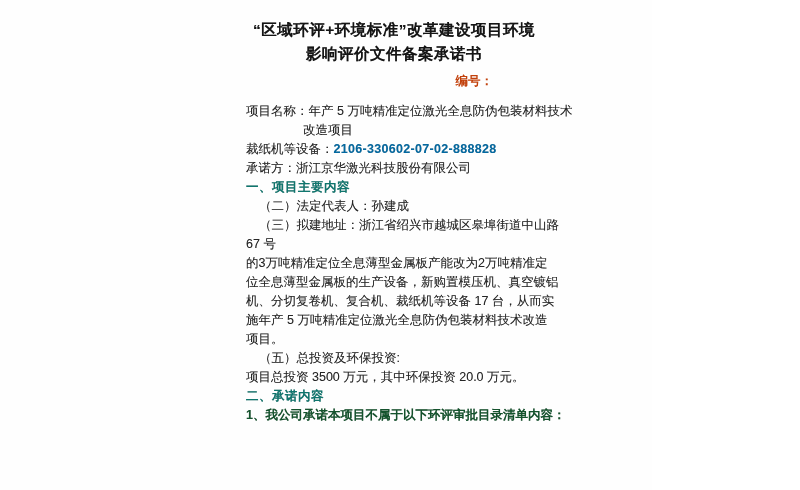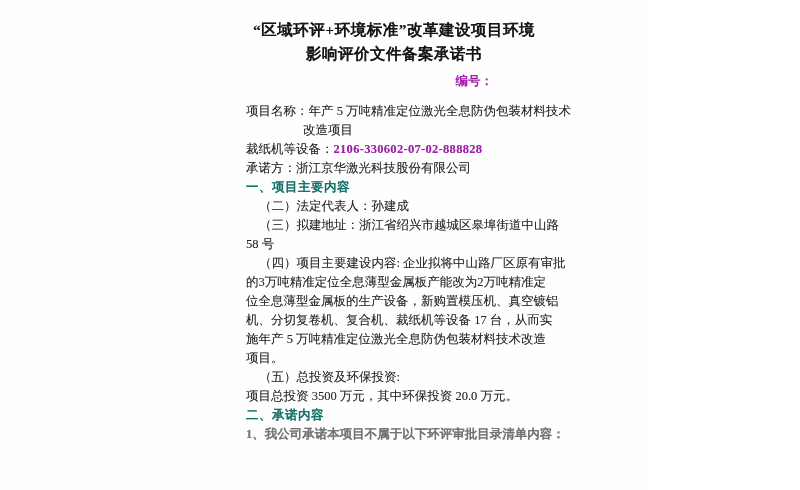--- a/index.html
+++ b/index.html
@@ -6,21 +6,21 @@
     margin: 0;
     padding: 0;
     background: #ffffff;
   }
   .page {
     position: relative;
     width: 652px;
     height: 490px;
     background: #fefefe;
     overflow: hidden;
-    font-family: Liberation Serif, serif;
+    font-family: Liberation Sans, sans-serif;
     color: #262626;
   }
   .doc {
     position: absolute;
     left: 246px;
     top: 14px;
     width: 296px;
   }
   .title {
     margin: 4px 0 0 0;
@@ -34,43 +34,43 @@
     text-shadow: 0 0 0.4px rgba(20,20,20,0.45);
   }
   .title .tline { display: block; }
   .serial {
     margin-top: 6px;
     line-height: 18px;
     font-size: 12.5px;
     font-weight: 700;
     text-align: right;
     padding-right: 49px;
-    color: #a21caf;
+    color: #c2410c;
   }
   .body-block {
     margin-top: 12px;
   }
   .line {
     font-size: 12.5px;
     line-height: 19px;
     white-space: nowrap;
     text-shadow: 0 0 0.4px rgba(40,40,40,0.35);
   }
   .indent-1 { padding-left: 13px; }
   .indent-wrap { padding-left: 57px; }
   .heading {
     font-weight: 700;
     color: #0f766e;
     letter-spacing: 0.5px;
   }
   .bold-line {
     font-weight: 700;
-    color: #737373;
+    color: #14532d;
   }
-  .num { font-weight: 700; color: #a21caf; letter-spacing: 0.3px; }
+  .num { font-weight: 700; color: #0369a1; letter-spacing: 0.3px; }
 </style>
 </head>
 <body>
 
 <div class="page">
   <div class="doc">
 
     <h1 class="title">
       <span class="tline">“区域环评+环境标准”改革建设项目环境</span>
       <span class="tline">影响评价文件备案承诺书</span>
@@ -80,22 +80,21 @@
 
     <div class="body-block">
       <div class="line"><span>项目名称：</span><span>年产 5 万吨精准定位激光全息防伪包装材料技术</span></div>
       <div class="line indent-wrap">改造项目</div>
       <div class="line"><span>裁纸机等设备：</span><span class="num">2106-330602-07-02-888828</span></div>
       <div class="line"><span>承诺方：</span><span>浙江京华激光科技股份有限公司</span></div>
 
       <div class="line heading">一、项目主要内容</div>
       <div class="line indent-1">（二）法定代表人：孙建成</div>
       <div class="line indent-1">（三）拟建地址：浙江省绍兴市越城区皋埠街道中山路</div>
-      <div class="line">58 号</div>
-      <div class="line indent-1">（四）项目主要建设内容: 企业拟将中山路厂区原有审批</div>
+      <div class="line">67 号</div>
       <div class="line">的3万吨精准定位全息薄型金属板产能改为2万吨精准定</div>
       <div class="line">位全息薄型金属板的生产设备，新购置模压机、真空镀铝</div>
       <div class="line">机、分切复卷机、复合机、裁纸机等设备 17 台，从而实</div>
       <div class="line">施年产 5 万吨精准定位激光全息防伪包装材料技术改造</div>
       <div class="line">项目。</div>
       <div class="line indent-1">（五）总投资及环保投资:</div>
       <div class="line">项目总投资 3500 万元，其中环保投资 20.0 万元。</div>
 
       <div class="line heading">二、承诺内容</div>
       <div class="line bold-line">1、我公司承诺本项目不属于以下环评审批目录清单内容：</div>

